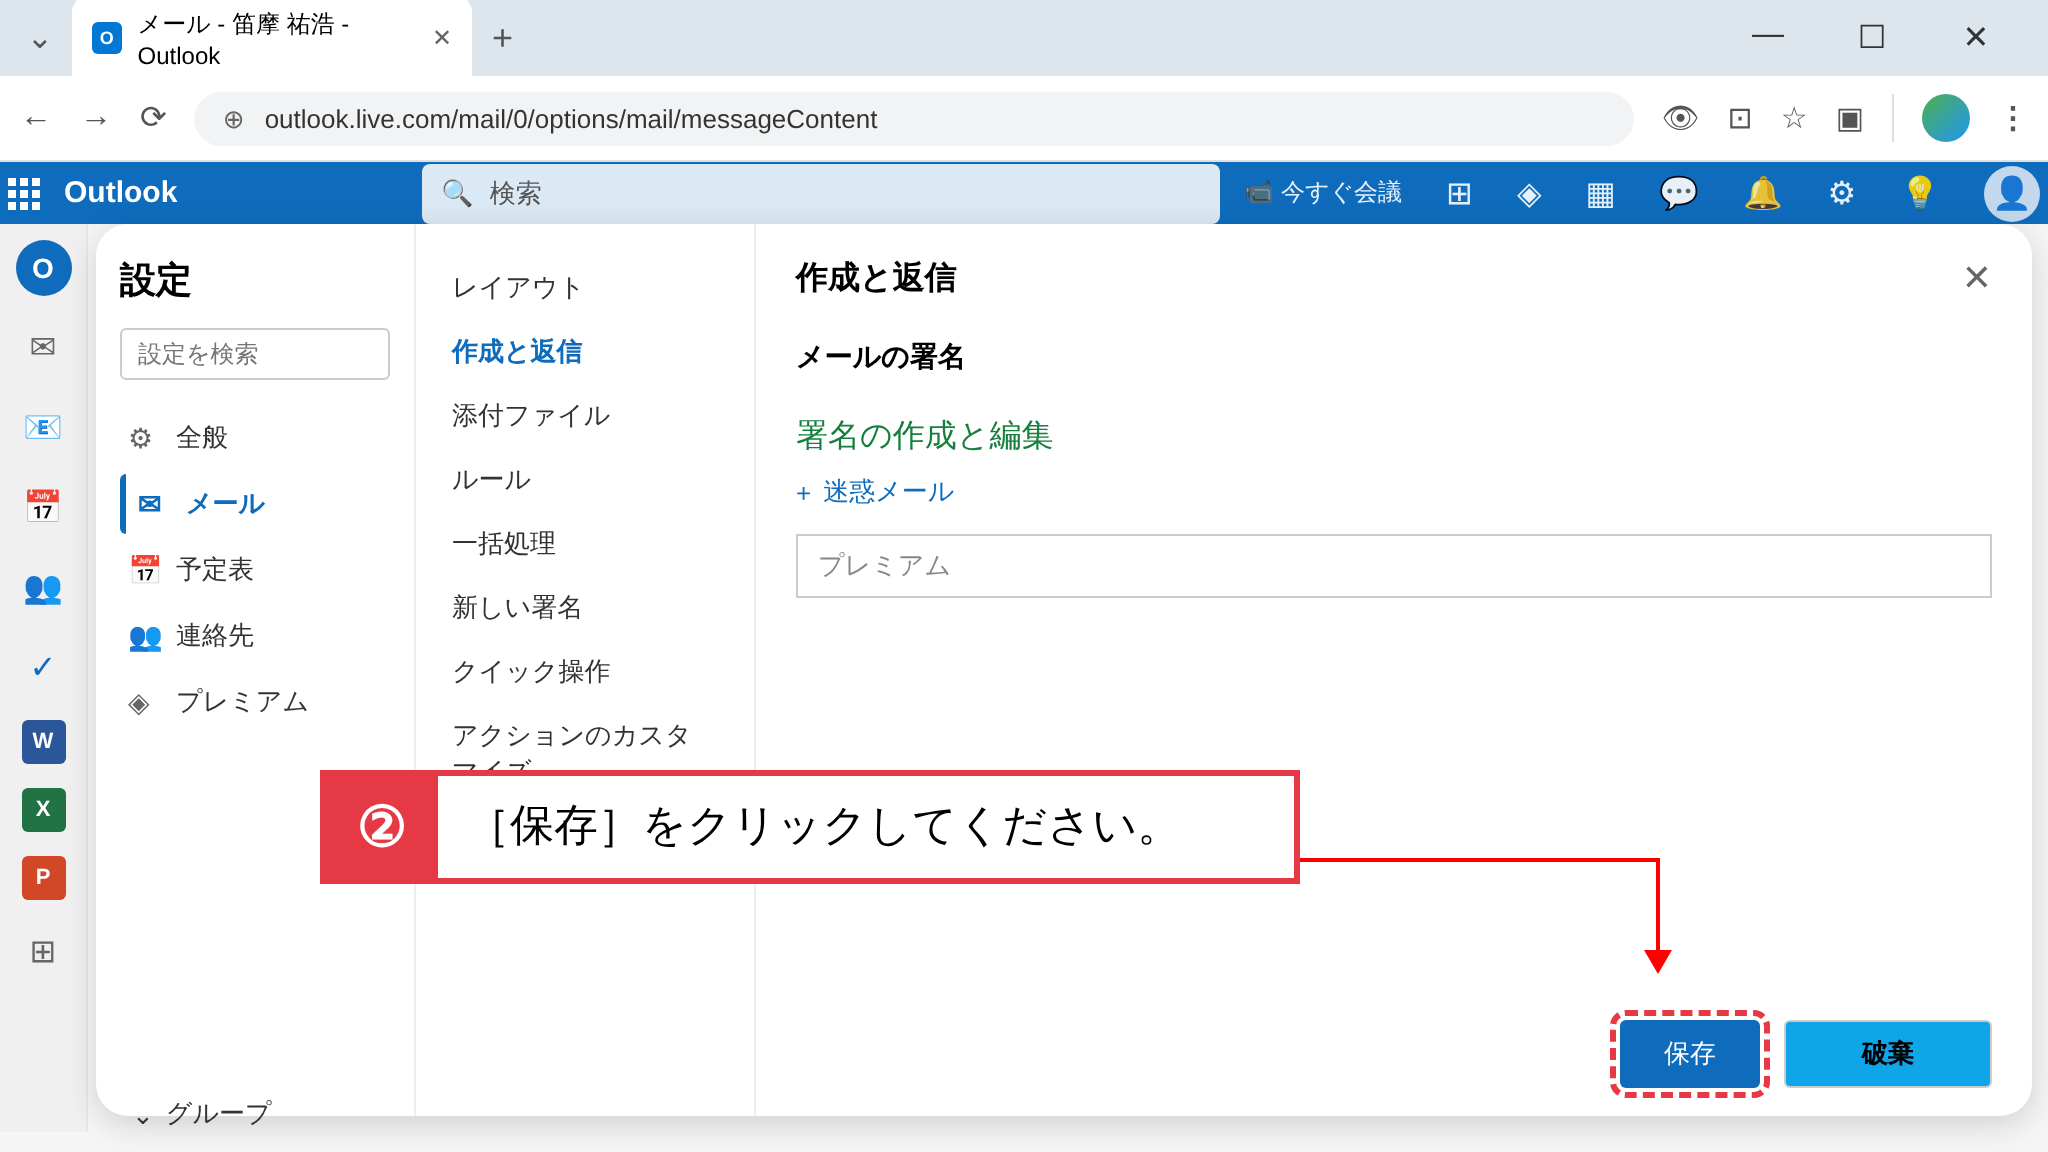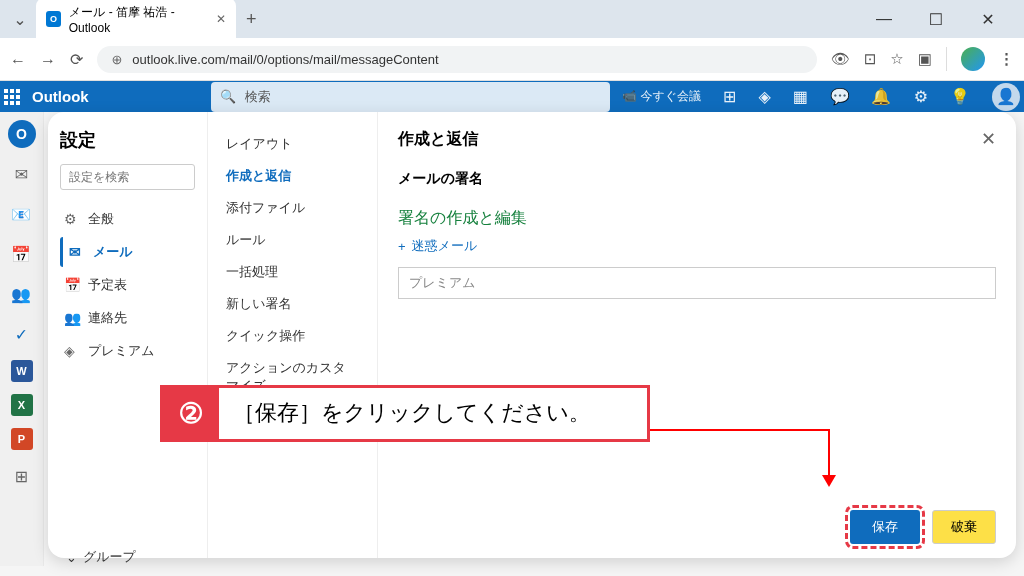--- a/index.html
+++ b/index.html
@@ -66,21 +66,21 @@
     .right-title { font-size: 16px; font-weight: 600; }
     .close-btn { font-size: 18px; color: #666; cursor: pointer; }
     .section-title { font-size: 14px; font-weight: 600; margin-bottom: 20px; }
     .section-desc { font-size: 12px; color: #666; margin-bottom: 10px; }
     .section-sub { font-size: 16px; color: #15803d; margin-bottom: 8px; }
     .new-signature { color: #0f6cbd; font-size: 13px; margin-bottom: 12px; cursor: pointer; display: flex; align-items: center; gap: 6px; }
     .signature-input { width: 100%; border: 1px solid #ccc; padding: 6px 10px; font-size: 13px; color: #888; margin-bottom: 10px; }
     
     .dialog-footer { position: absolute; bottom: 14px; right: 20px; display: flex; gap: 12px; }
     .btn-save { background: #0f6cbd; color: #fff; border: none; padding: 7px 22px; font-size: 13px; border-radius: 3px; cursor: pointer; outline: 3px dashed #e63946; outline-offset: 2px; }
-    .btn-discard { background: #fde047; border: 1px solid #ccc; padding: 7px 18px; font-size: 13px; border-radius: 3px; cursor: pointer; }
+    .btn-discard { background: #0ea5e9; border: 1px solid #ccc; padding: 7px 38px; font-size: 13px; border-radius: 3px; cursor: pointer; font-weight: bold; }
     
     
     .annotation { position: absolute; left: 160px; top: 385px; z-index: 100; }
     .annotation-box { border: 3px solid #e63946; background: #fff; display: flex; align-items: stretch; width: 490px; }
     .annotation-num { background: #e63946; color: #fff; width: 56px; display: flex; align-items: center; justify-content: center; font-size: 28px; font-weight: bold; }
     .annotation-text { padding: 10px 14px; font-size: 22px; font-weight: 500; line-height: 1.4; }
     .arrow-line-h { position: absolute; left: 490px; top: 44px; width: 180px; height: 2px; background: red; }
     .arrow-line-v { position: absolute; left: 668px; top: 44px; width: 2px; height: 50px; background: red; }
     .arrow-head { position: absolute; left: 662px; top: 90px; width: 0; height: 0; border-left: 7px solid transparent; border-right: 7px solid transparent; border-top: 12px solid red; }
     

